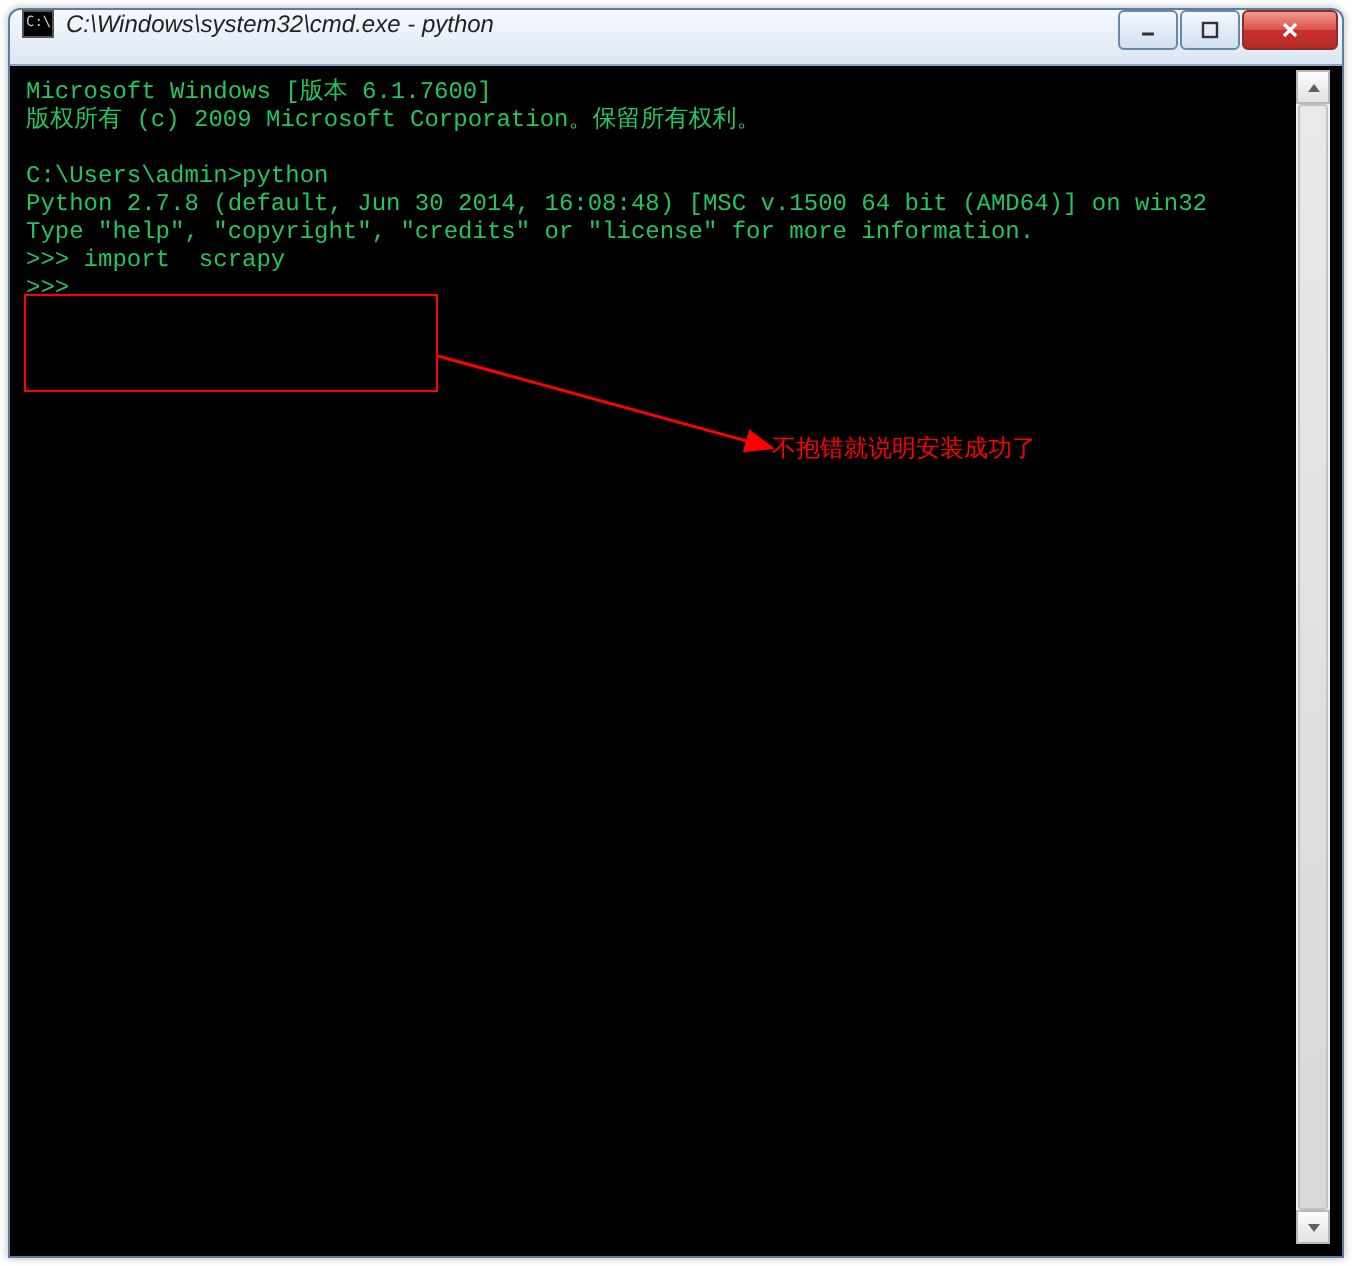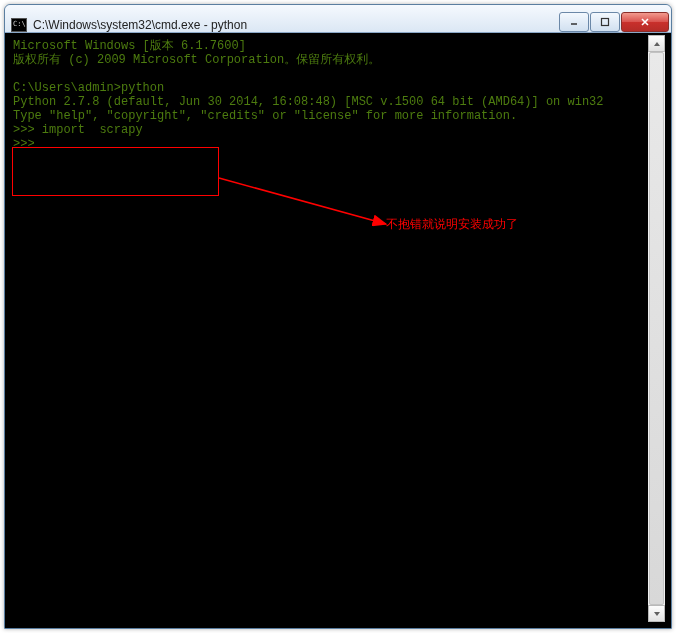--- a/index.html
+++ b/index.html
@@ -16,25 +16,26 @@
     left: 4px; top: 4px;
     width: 668px; height: 625px;
     border: 1px solid #5a7ea0;
     border-radius: 6px 6px 0 0;
     background: linear-gradient(#e8f0fa, #d5e3f3 28px, #000 28px);
     box-shadow: 0 0 4px rgba(0,0,0,.3);
   }
   .titlebar {
     height: 28px;
     display: flex;
-    align-items: flex-end;
+    align-items: flex-start;
     padding: 0 2px 0 6px;
     background: linear-gradient(#f5f9fe, #dbe7f4);
     border-bottom: 1px solid #8aa7c7;
     border-radius: 6px 6px 0 0;
+    font-style: italic;
   }
   .titlebar-icon {
     width: 16px; height: 14px;
     background: #000;
     border: 1px solid #555;
     margin-right: 6px;
     position: relative;
   }
   .titlebar-icon::after {
     content: "C:\\";
@@ -70,21 +71,21 @@
     position: absolute;
     left: 6px; right: 6px; top: 30px; bottom: 6px;
     background: #000;
     overflow: hidden;
   }
   .terminal {
     position: absolute;
     left: 0; top: 0; right: 17px; bottom: 0;
     padding: 4px 2px;
     font: 12px/14px "Courier New", Consolas, monospace;
-    color: #4d7c0f;
+    color: #22c55e;
     white-space: pre-wrap;
     word-break: break-all;
   }
   .scrollbar {
     position: absolute;
     right: 0; top: 0; bottom: 0;
     width: 17px;
     background: #efefef;
     display: flex; flex-direction: column;
   }

